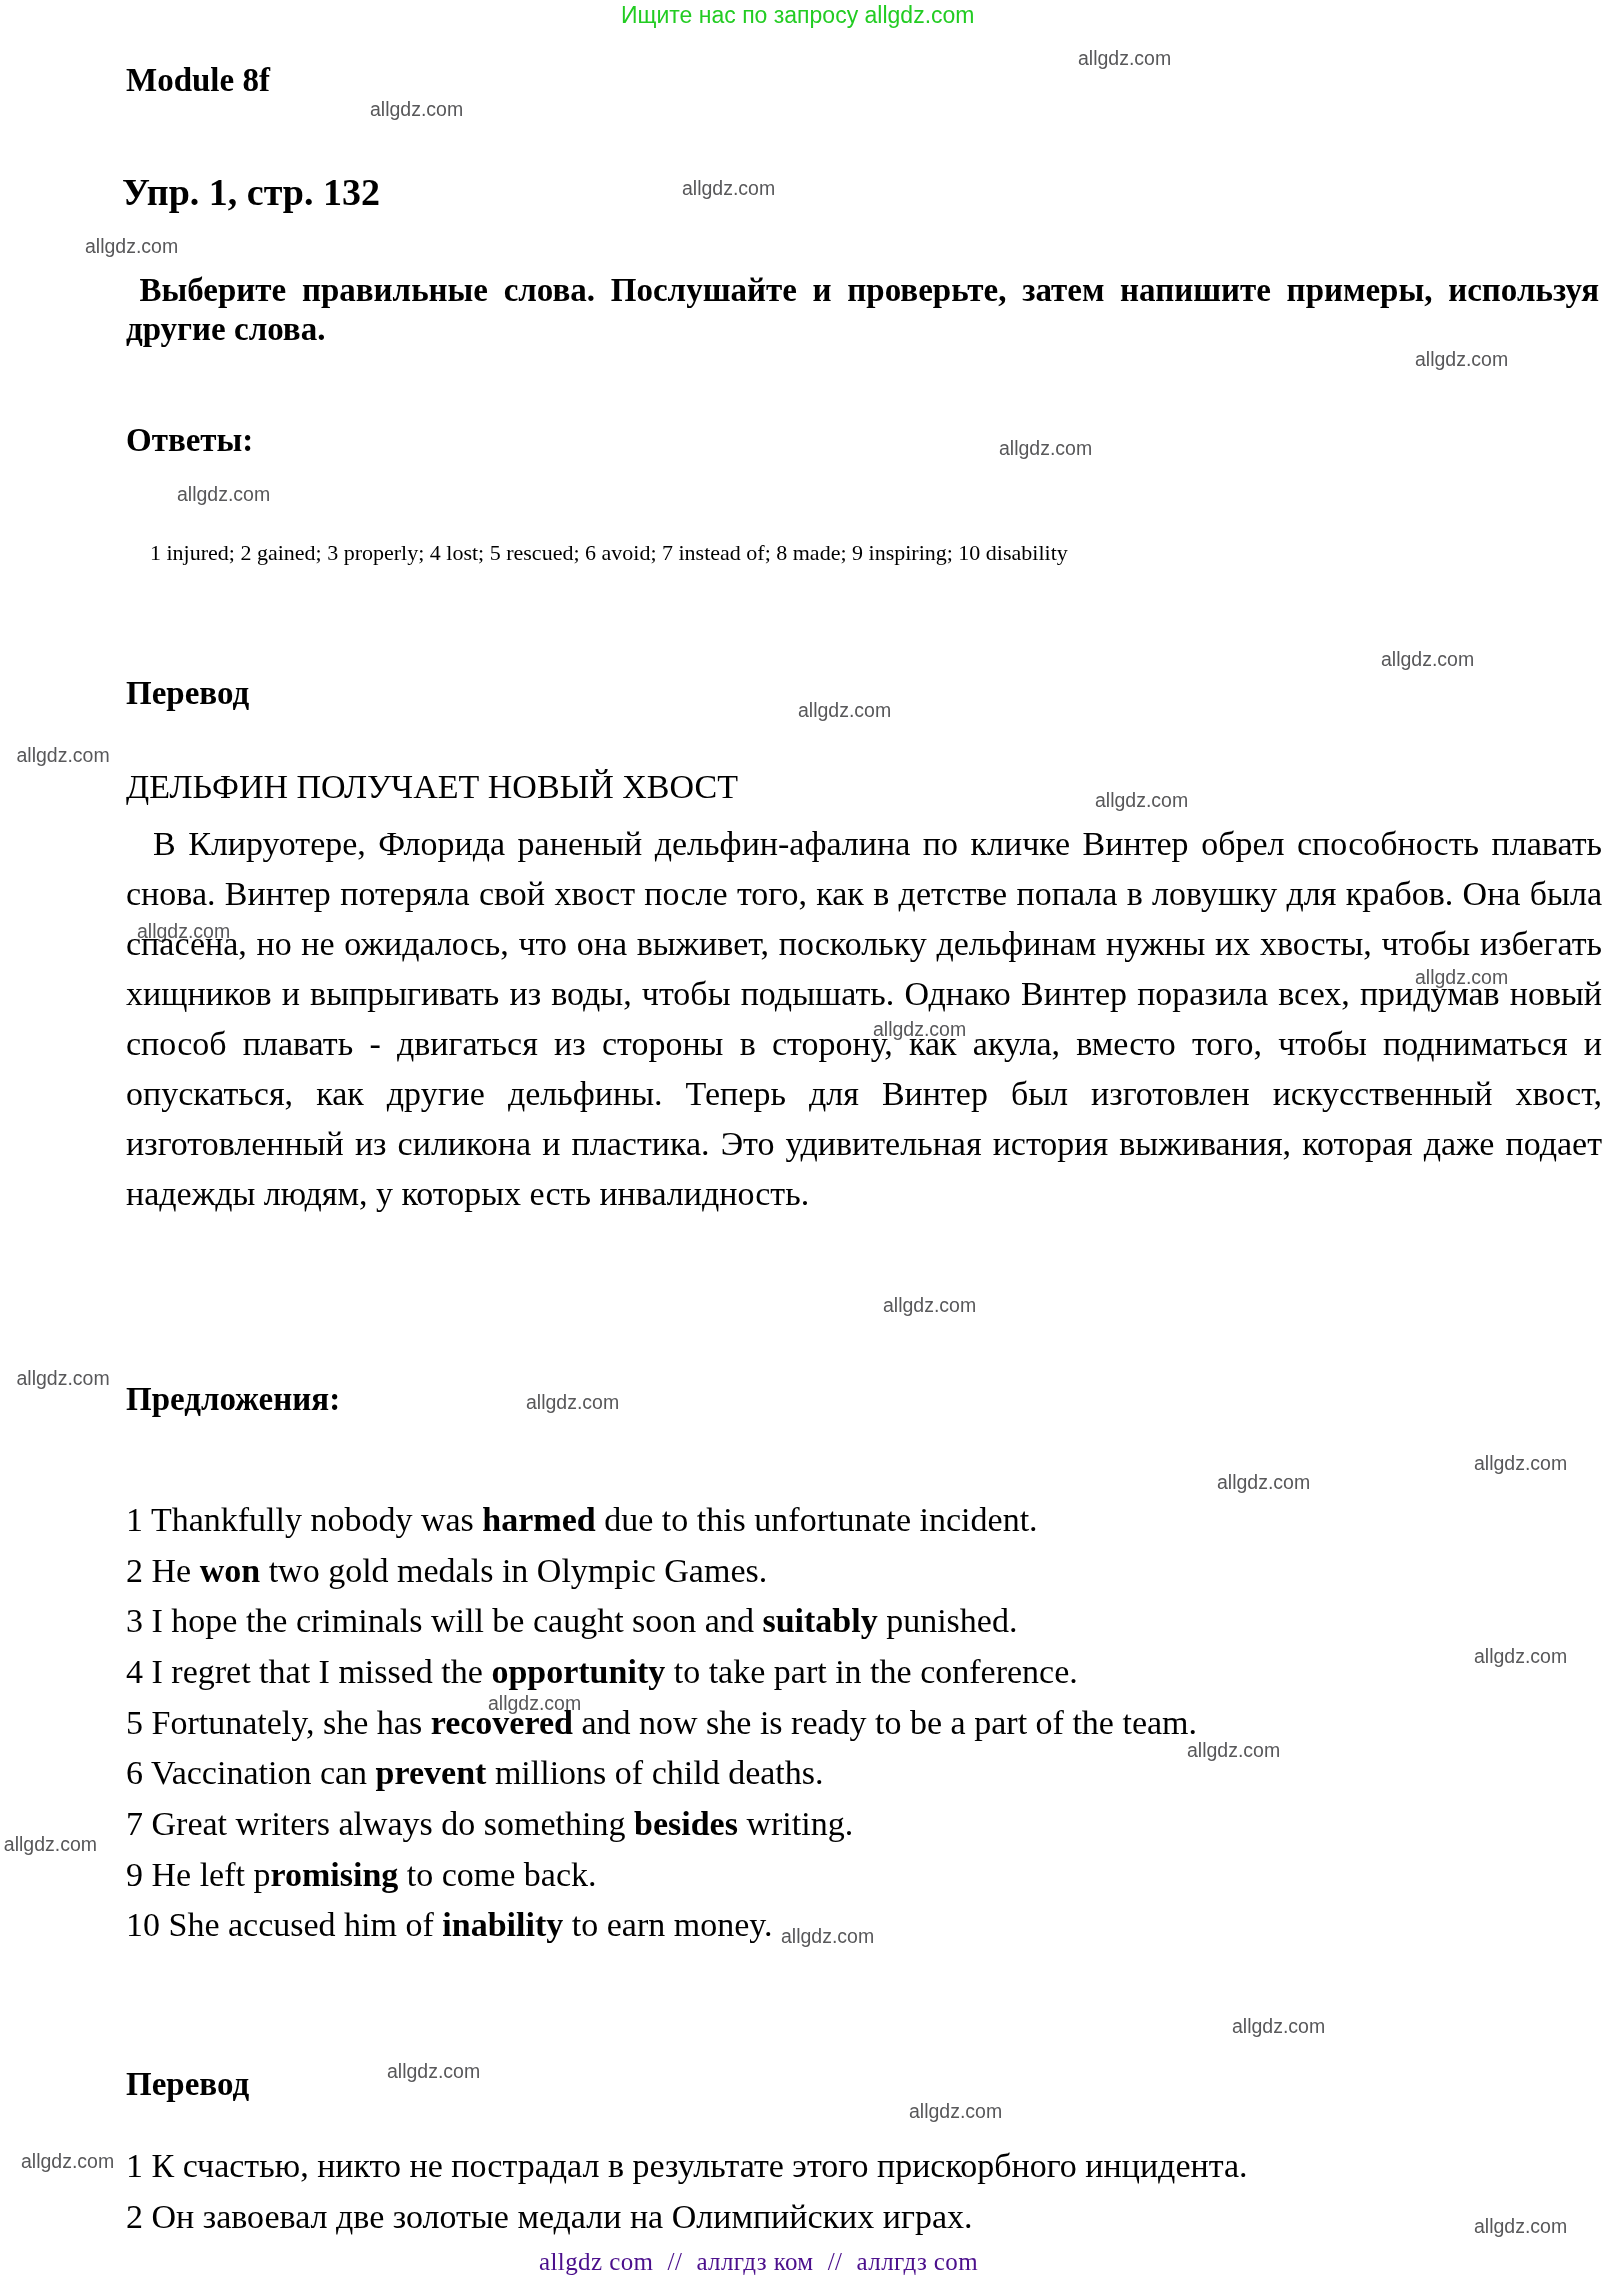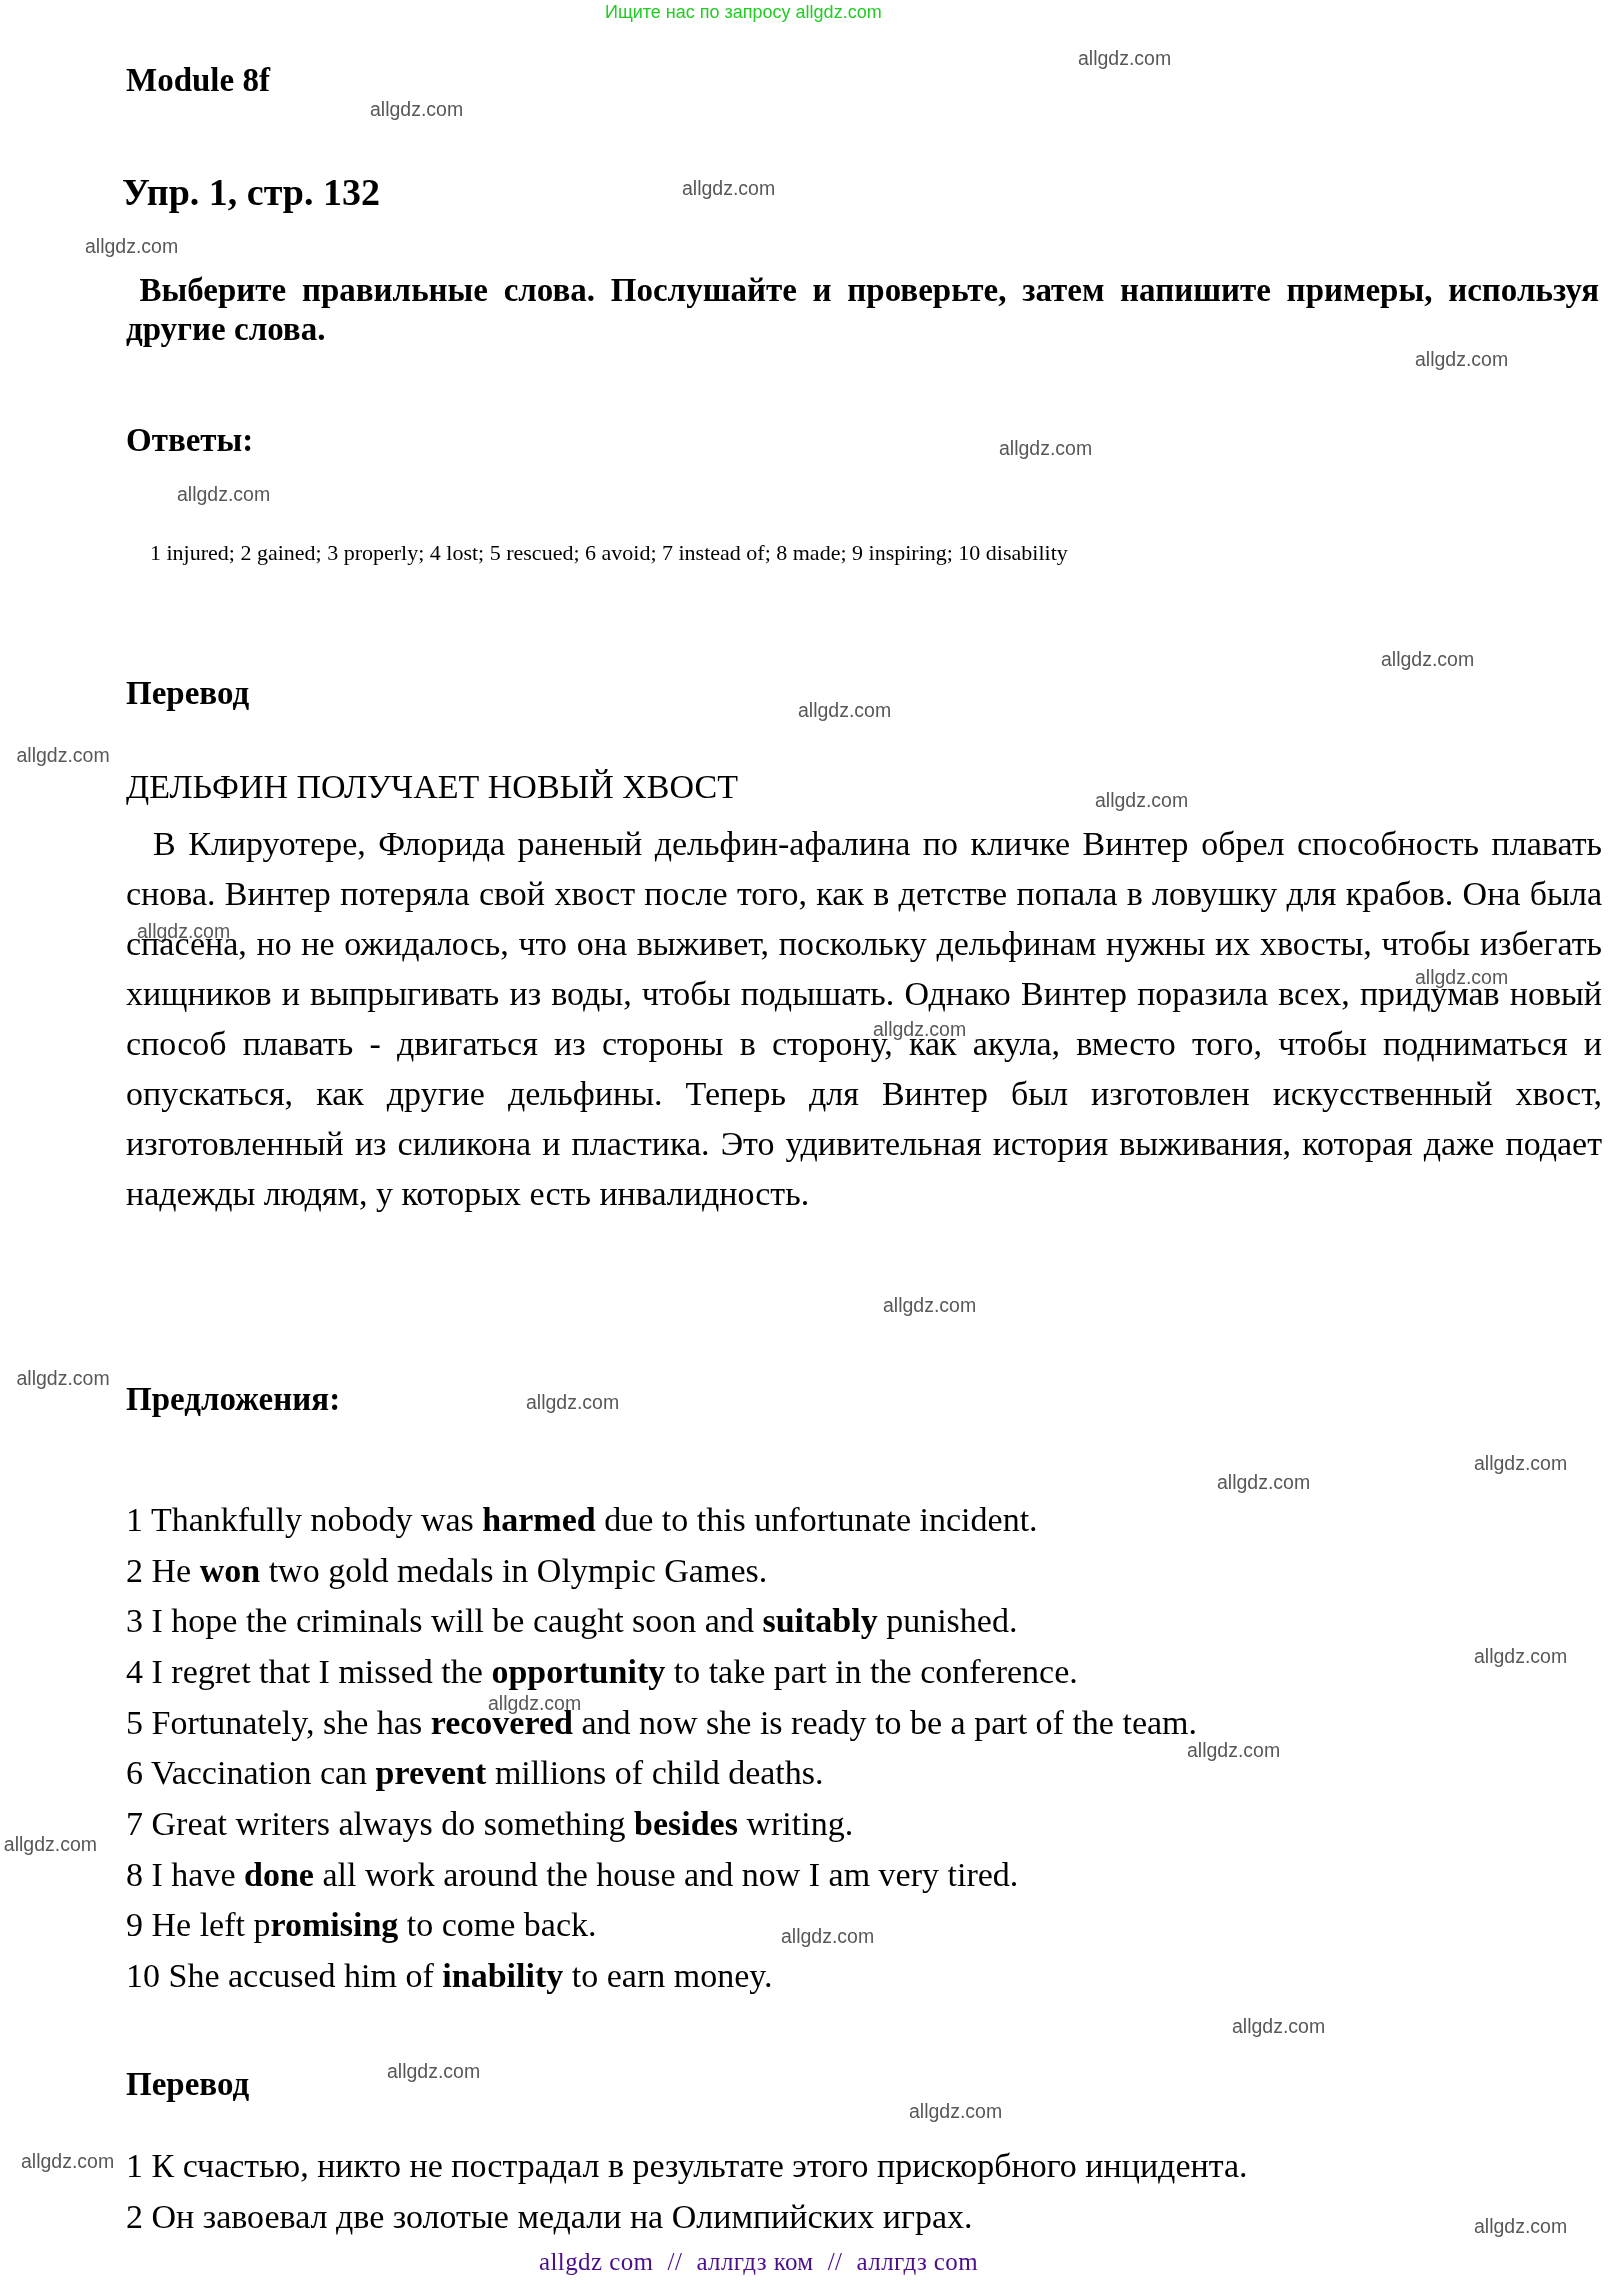--- a/index.html
+++ b/index.html
@@ -25,23 +25,23 @@
     position: absolute;
     font-family: "Liberation Sans", sans-serif;
     font-size: 19.5px;
     color: #58585a;
     white-space: nowrap;
     letter-spacing: 0px;
   }
   .banner {
     position: absolute;
     top: 1.5px;
-    left: 605px;
+    left: 621px;
     font-family: "Liberation Sans", sans-serif;
-    font-size: 18px;
+    font-size: 23px;
     color: #22cc22;
     white-space: nowrap;
   }
   .footer {
     position: absolute;
     left: 539px;
     top: 2248px;
     font-family: Liberation Serif, serif;
     font-size: 25px;
     color: #4b0f8c;
@@ -213,21 +213,20 @@
     <div class="blk h-sentences">Предложения:</div>
 
     <div class="blk sent-list" id="sentence-list">
         <div><span>1 </span><span>Thankfully nobody was </span><b>harmed</b><span> due to this unfortunate incident.</span></div>
         <div><span>2 </span><span>He </span><b>won</b><span> two gold medals in Olympic Games.</span></div>
         <div><span>3 </span><span>I hope the criminals will be caught soon and </span><b>suitably</b><span> punished.</span></div>
         <div><span>4 </span><span>I regret that I missed the </span><b>opportunity</b><span> to take part in the conference.</span></div>
         <div><span>5 </span><span>Fortunately, she has </span><b>recovered</b><span> and now she is ready to be a part of the team.</span></div>
         <div><span>6 </span><span>Vaccination can </span><b>prevent</b><span> millions of child deaths.</span></div>
         <div><span>7 </span><span>Great writers always do something </span><b>besides</b><span> writing.</span></div>
-        <div><span>8 </span><span>I have </span><b>done</b><span> all work around the house and now I am very tired.</span></div>
         <div><span>9 </span><span>He left p</span><b>romising</b><span> to come back.</span></div>
         <div><span>10 </span><span>She accused him of </span><b>inability</b><span> to earn money.</span></div>
       </div>
 
     <div class="blk h-trans2">Перевод</div>
 
     <div class="blk ru-list" id="ru-list">
         <div><span>1 </span><span>К счастью, никто не пострадал в результате этого прискорбного инцидента.</span></div>
         <div><span>2 </span><span>Он завоевал две золотые медали на Олимпийских играх.</span></div>
       </div>

